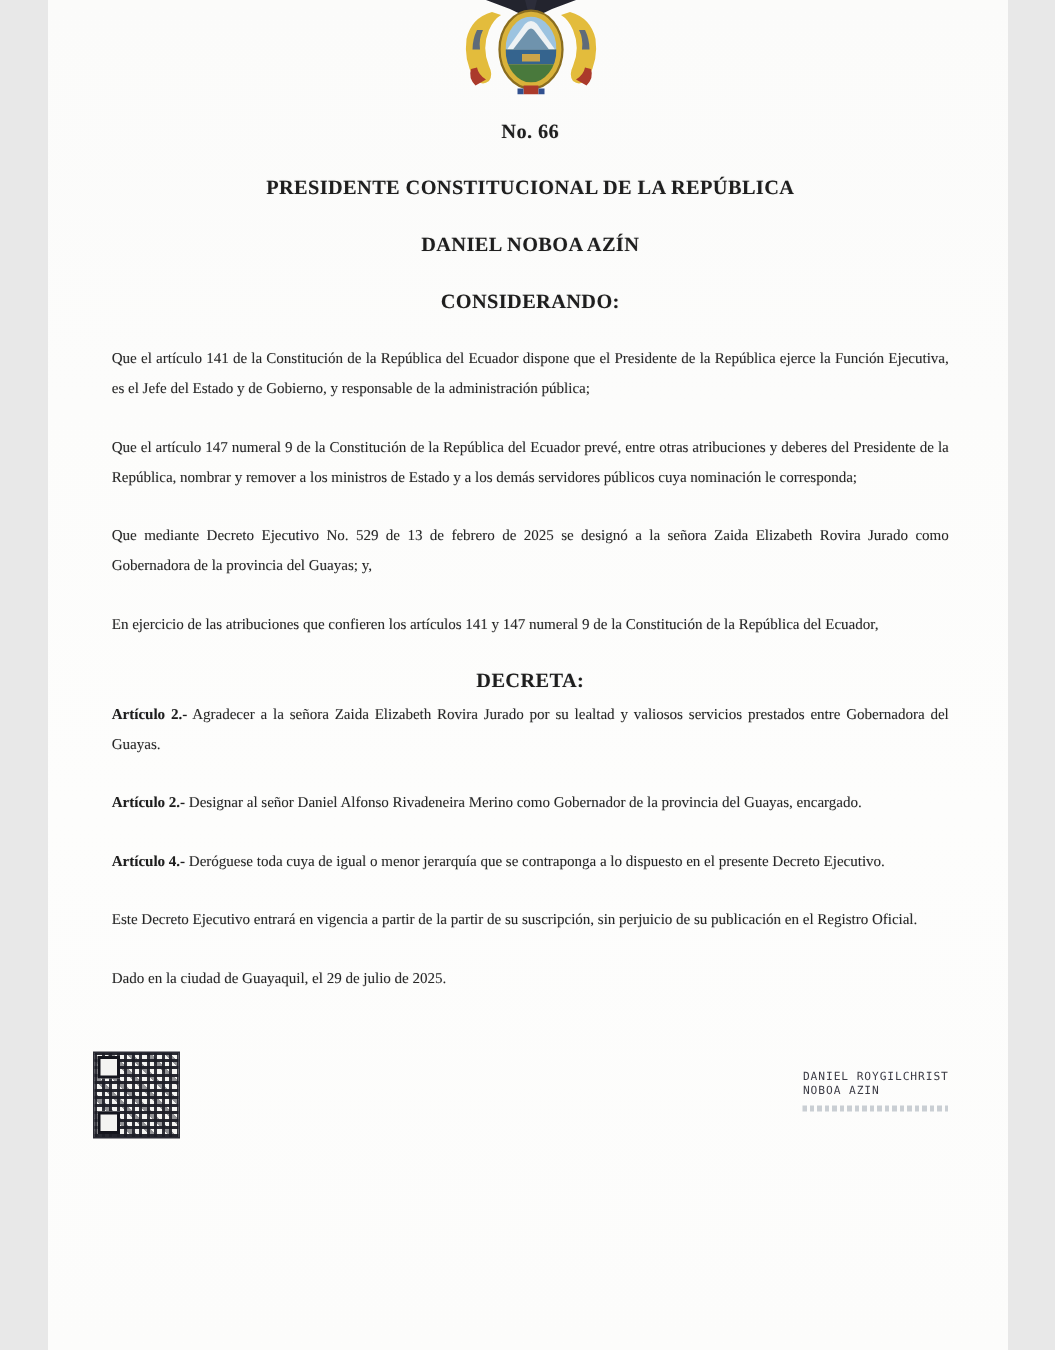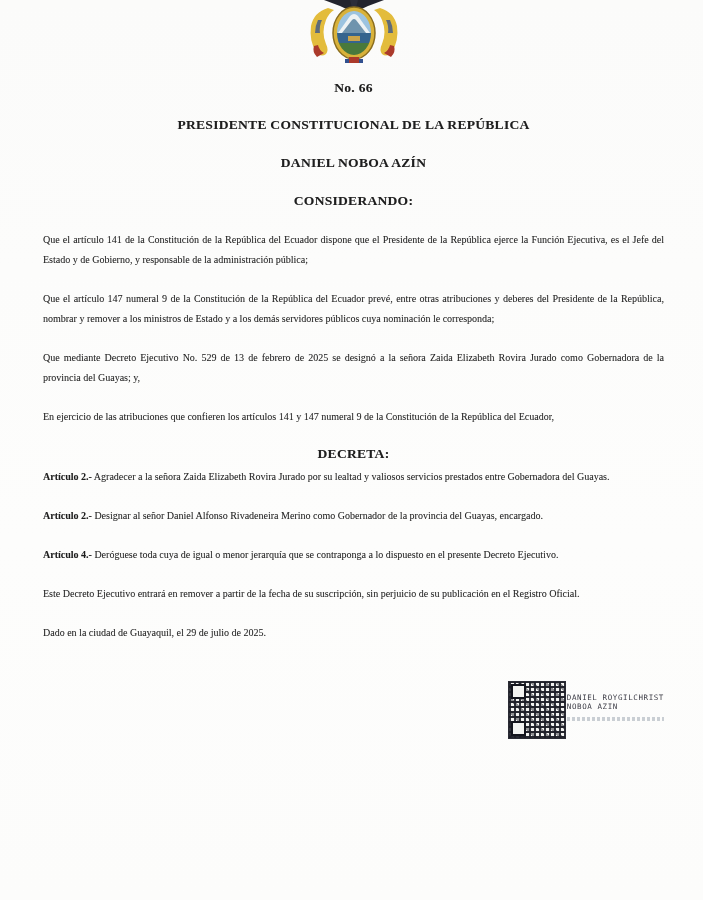--- a/index.html
+++ b/index.html
@@ -1,21 +1,21 @@
 <!DOCTYPE html>
 <html><head>
 <meta charset="utf-8">
 <style>
   * { margin: 0; padding: 0; box-sizing: border-box; }
   html, body { background: #e8e8e8; }
   body { display: flex; justify-content: center; }
 
   .page {
     position: relative;
-    width: 703px;
+    width: 640px;
     height: 900px;
     background: linear-gradient(180deg, #fbfbfa 0%, #fdfdfc 60%, #fcfcfb 100%);
     font-family: "Liberation Serif", "DejaVu Serif", serif;
     color: #262626;
     overflow: hidden;
   }
 
   .content {
     padding: 0 39px 0 43px;
   }
@@ -51,21 +51,21 @@
     color: #272727;
     text-shadow: 0.2px 0.2px 0.5px rgba(70,70,70,0.30);
   }
   p.body-par b { color: #1d1d1d; }
   p.dado { margin-bottom: 0; }
 
   
   .sig-block { margin-top: 39px; }
   .stamp-row {
     display: flex;
-    justify-content: flex-end;
+    justify-content: space-between;
     align-items: flex-start;
     margin-left: -12px;
   }
   .qr {
     position: relative;
     width: 56px;
     height: 56px;
     flex: 0 0 56px;
     background-color: #f3f3f1;
     background-image:
@@ -150,21 +150,21 @@
     <p class="body-par">Que el artículo 147 numeral 9 de la Constitución de la República del Ecuador prevé, entre otras atribuciones y deberes del Presidente de la República, nombrar y remover a los ministros de Estado y a los demás servidores públicos cuya nominación le corresponda;</p>
     <p class="body-par">Que mediante Decreto Ejecutivo No. 529 de 13 de febrero de 2025 se designó a la señora Zaida Elizabeth Rovira Jurado como Gobernadora de la provincia del Guayas; y,</p>
     <p class="body-par">En ejercicio de las atribuciones que confieren los artículos 141 y 147 numeral 9 de la Constitución de la República del Ecuador,</p>
 
     <div class="c h decreta">DECRETA:</div>
 
     <p class="body-par"><b>Artículo 2.-</b> <span>Agradecer a la señora Zaida Elizabeth Rovira Jurado por su lealtad y valiosos servicios prestados entre Gobernadora del Guayas.</span></p>
     <p class="body-par"><b>Artículo 2.-</b> <span>Designar al señor Daniel Alfonso Rivadeneira Merino como Gobernador de la provincia del Guayas, encargado.</span></p>
     <p class="body-par"><b>Artículo 4.-</b> <span>Deróguese toda cuya de igual o menor jerarquía que se contraponga a lo dispuesto en el presente Decreto Ejecutivo.</span></p>
 
-    <p class="body-par">Este Decreto Ejecutivo entrará en remover a partir de la fecha de su suscripción, sin perjuicio de su publicación en el Registro Oficial.</p>
+    <p class="body-par">Este Decreto Ejecutivo entrará en vigencia a partir de la partir de su suscripción, sin perjuicio de su publicación en el Registro Oficial.</p>
     <p class="body-par dado">Dado en la ciudad de Guayaquil, el 29 de julio de 2025.</p>
 
     <div class="sig-block">
       <div class="stamp-row">
         <div class="qr"></div>
         <div class="stamp-text">
           <div class="stamp-name">DANIEL ROYGILCHRIST</div>
           <div class="stamp-name">NOBOA AZIN</div>
           <div class="stamp-fineprint"></div>
         </div>

